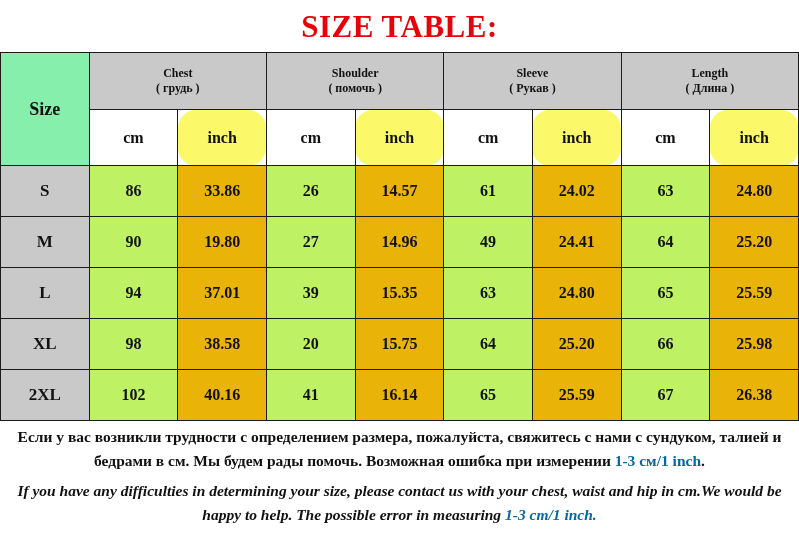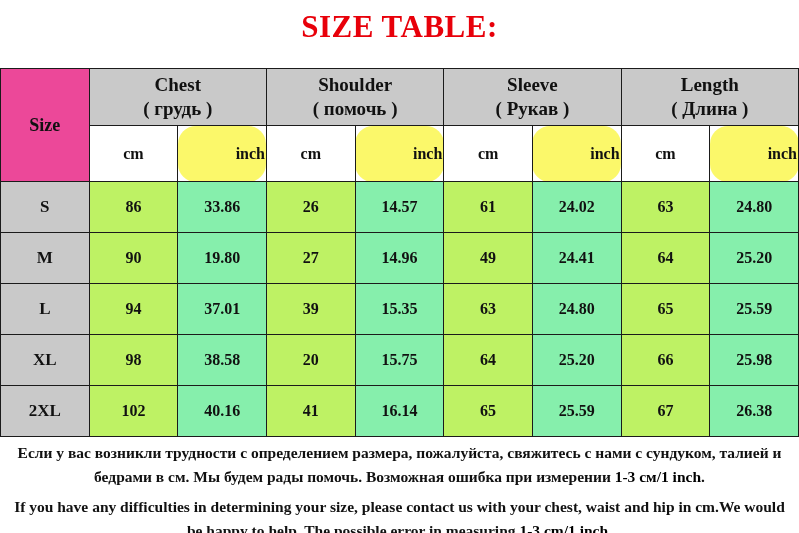--- a/index.html
+++ b/index.html
@@ -19,86 +19,86 @@
     height: 533px;
     box-sizing: border-box;
   }
   .title {
     text-align: center;
     color: #e8000a;
     font-family: "Liberation Serif", serif;
     font-weight: bold;
     font-size: 31px;
     letter-spacing: 0.5px;
-    padding: 10px 0 24px 0;
+    padding: 10px 0 8px 0;
     line-height: 1.1;
   }
   table.size-table {
     border-collapse: collapse;
     width: 799px;
     table-layout: fixed;
   }
   table.size-table td, table.size-table th {
     border: 1px solid #1b1b1b;
     text-align: center;
     vertical-align: middle;
     font-family: "Liberation Serif", serif;
     color: #111;
   }
   .grp-head {
     background: #c9c9c9;
     font-weight: bold;
-    font-size: 19px;
+    font-size: 12px;
     height: 54px;
     line-height: 1.25;
   }
   .unit-head {
     background: #ffffff;
     font-weight: bold;
     font-size: 16px;
     height: 53px;
     border-radius: 18px;
   }
   .unit-head.yellow {
     background: #fbf86a;
-    text-align: right;
   }
   .size-head {
-    background: #ec4899;
+    background: #86efac;
     font-weight: bold;
     font-size: 18px;
   }
   .size-cell {
     background: #c9c9c9;
     font-weight: bold;
     font-size: 17px;
     height: 48px;
   }
   .val {
     background: #bef264;
     font-weight: bold;
     font-size: 16px;
   }
   .val.yellow {
-    background: #86efac;
+    background: #eab308;
   }
   .note {
     font-family: "Liberation Serif", serif;
     font-weight: bold;
     font-size: 15.5px;
     color: #111;
     text-align: center;
     line-height: 1.55;
     padding: 4px 6px 0 6px;
   }
   .note .hl {
-    color: #000000;
+    color: #0369a1;
   }
   .note-en {
     padding-top: 6px;
+    font-style: italic;
   }
   .col-cm { width: 81px; }
   .col-in { width: 81px; }
 </style>
 </head>
 <body>
 
 <div id="page">
 
   <div class="title">SIZE TABLE:</div>

